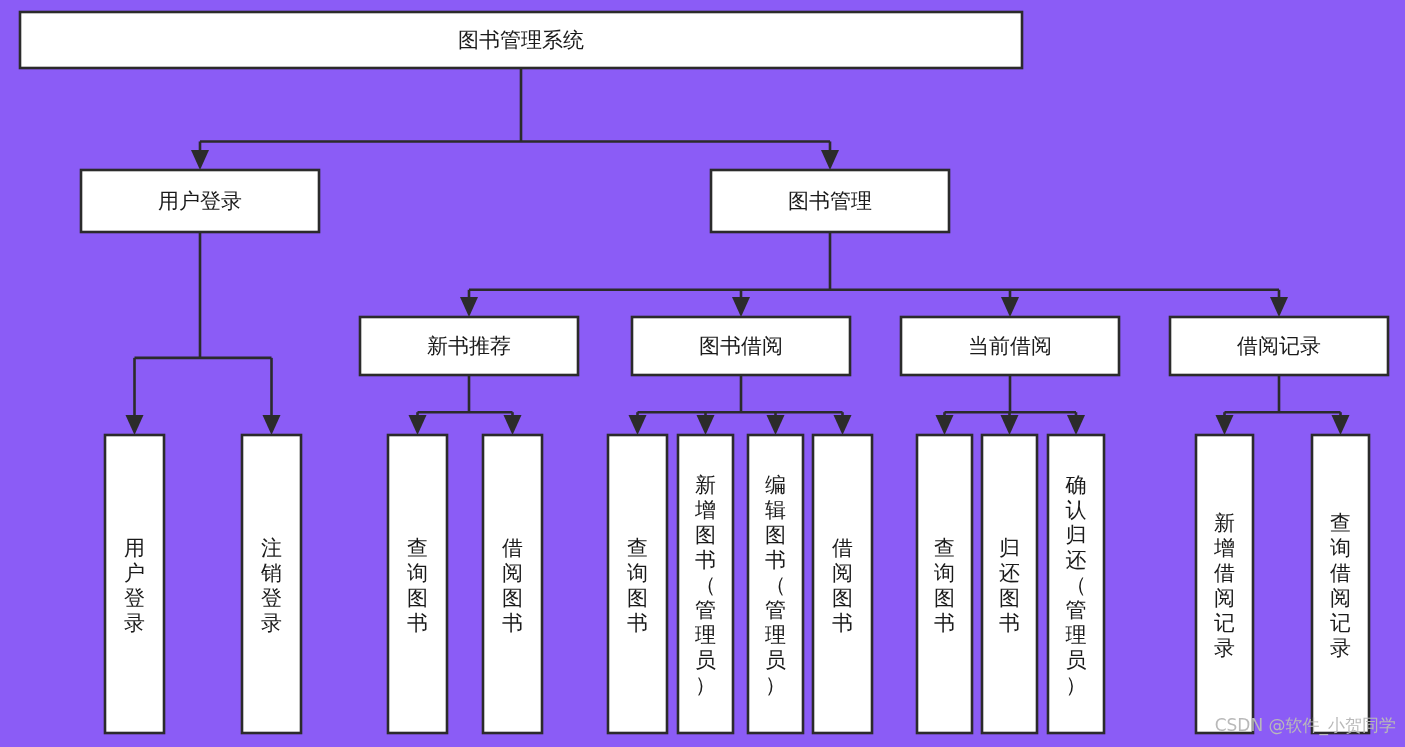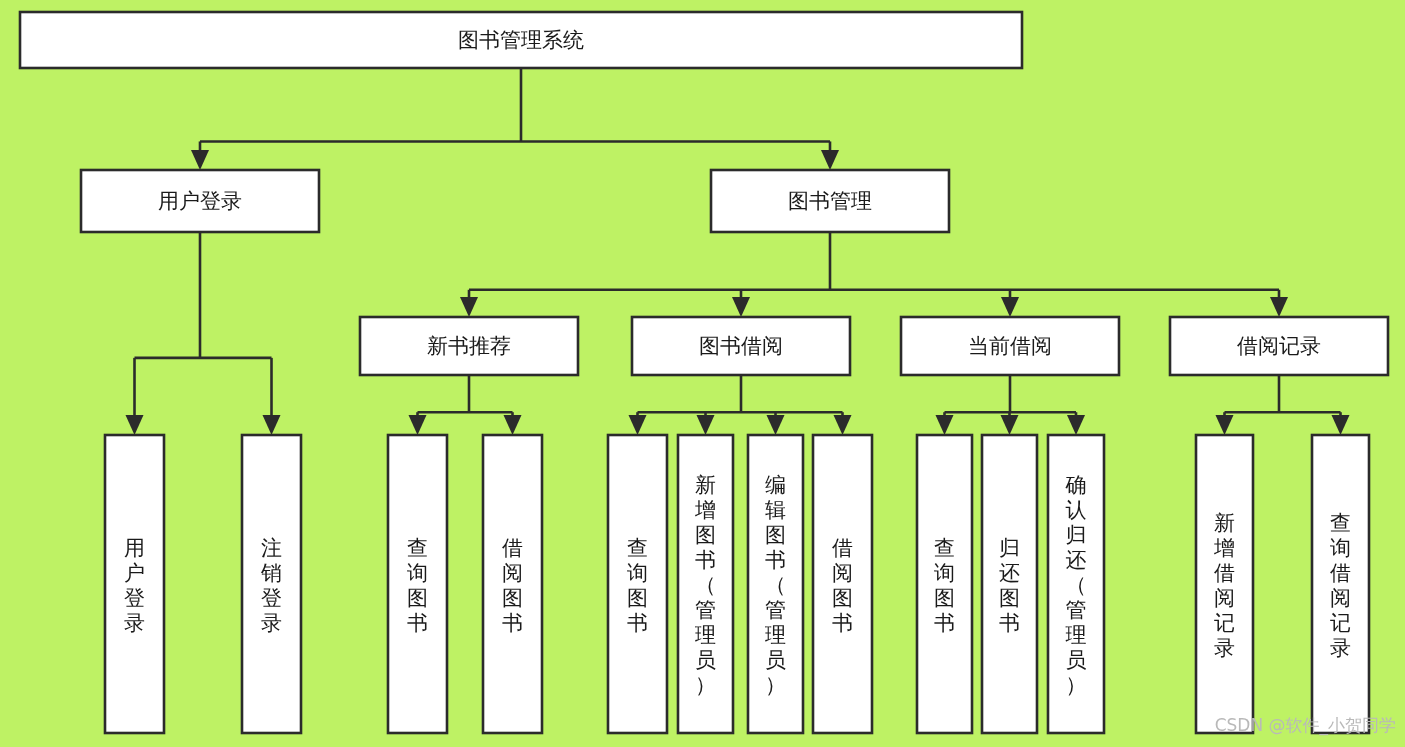--- a/index.html
+++ b/index.html
@@ -8,21 +8,21 @@
     padding: 0;
     background: #ffffff;
   }
   body {
     font-family: "DejaVu Sans", "Liberation Sans", sans-serif;
   }
   #diagram-root {
     position: relative;
     width: 1405px;
     height: 747px;
-    background: #bef264;
+    background: #8b5cf6;
     overflow: hidden;
   }
   svg#chart-svg {
     position: absolute;
     left: 0;
     top: 0;
     width: 1405px;
     height: 747px;
     display: block;
   }

